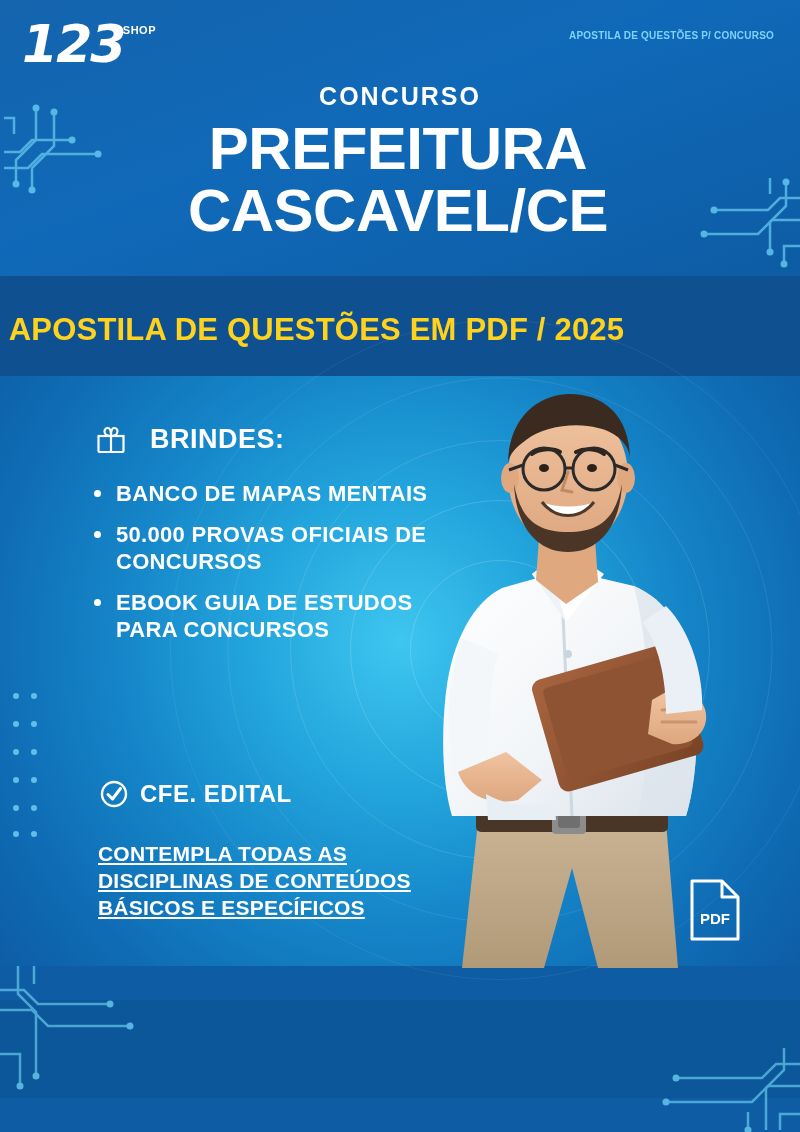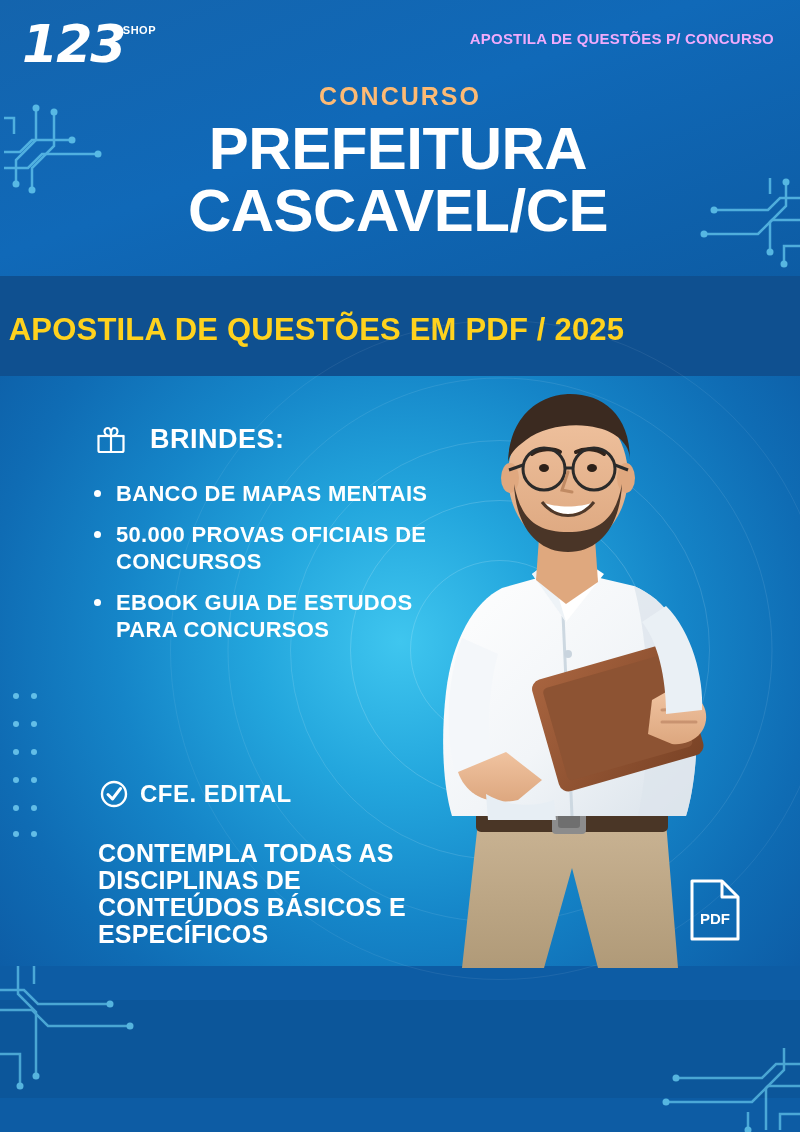--- a/index.html
+++ b/index.html
@@ -75,29 +75,29 @@
     color: #ffffff; letter-spacing: -2px; line-height: 56px;
   }
   .logo-shop {
     position: absolute; right: -2px; top: 8px;
     font-size: 11px; font-weight: 700; color: #ffffff;
     letter-spacing: .5px;
   }
 
   .top-right-label {
     position: absolute; right: 26px; top: 30px;
-    font-size: 15px; font-weight: 700; color: #f0abfc;
+    font-size: 10px; font-weight: 700; color: #7dd3fc;
     letter-spacing: .2px; text-transform: uppercase;
   }
 
   
   .kicker {
     position: absolute; top: 82px; left: 0; width: 800px;
     text-align: center;
-    font-size: 25px; font-weight: 700; color: #fdba74;
+    font-size: 25px; font-weight: 700; color: #ffffff;
     letter-spacing: 2px; text-transform: uppercase;
   }
   .title {
     position: absolute; top: 118px; left: 0; width: 796px;
     text-align: center; color: #ffffff;
     font-size: 60px; font-weight: 700; line-height: 62px;
     letter-spacing: -0.5px; text-transform: uppercase;
   }
   .title .l2 { display: block; }
 
@@ -138,22 +138,22 @@
   .cfe-head {
     position: absolute; left: 100px; top: 780px;
     display: flex; align-items: flex-start; gap: 12px;
   }
   .cfe-head .txt {
     font-size: 24px; font-weight: 700; color: #ffffff;
     letter-spacing: .5px; text-transform: uppercase;
   }
   .cfe-body {
     position: absolute; left: 98px; top: 840px; width: 320px;
-    font-size: 25px; font-weight: 700; line-height: 27px;
-    color: #ffffff; text-transform: uppercase; letter-spacing: .2px;
+    font-size: 21px; font-weight: 700; line-height: 27px;
+    color: #ffffff; text-transform: uppercase; letter-spacing: .2px; text-decoration: underline;
   }
 
   
   .pdf-badge { position: absolute; right: 56px; top: 878px; }
 
   
   .role {
     position: absolute; left: 0; top: 1024px; width: 800px;
     text-align: center;
     font-size: 44px; font-weight: 700; color: #ffffff;

